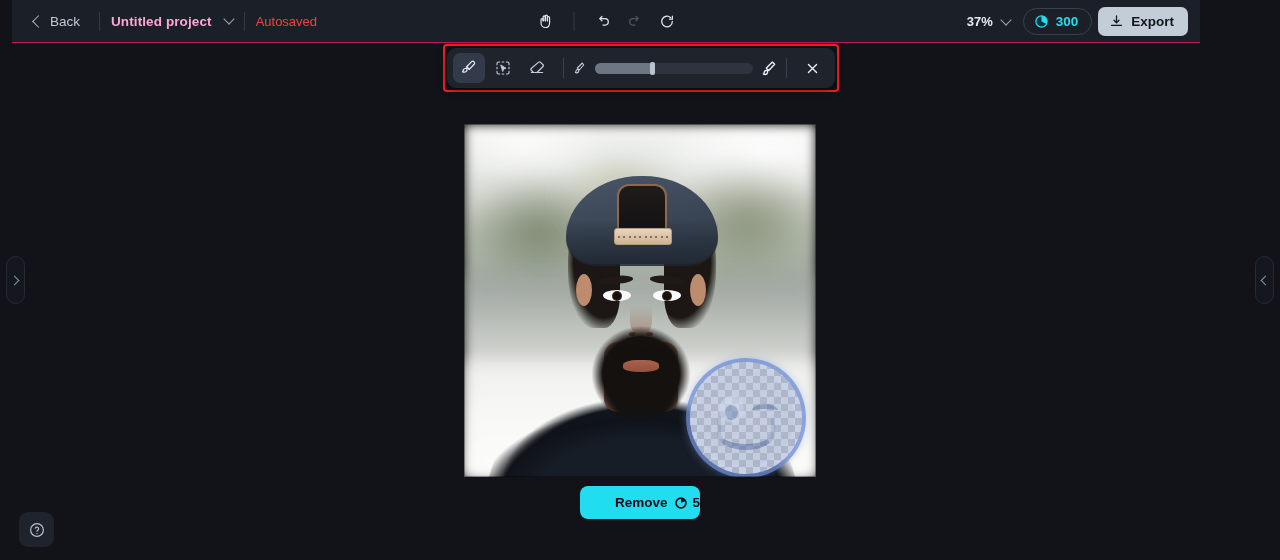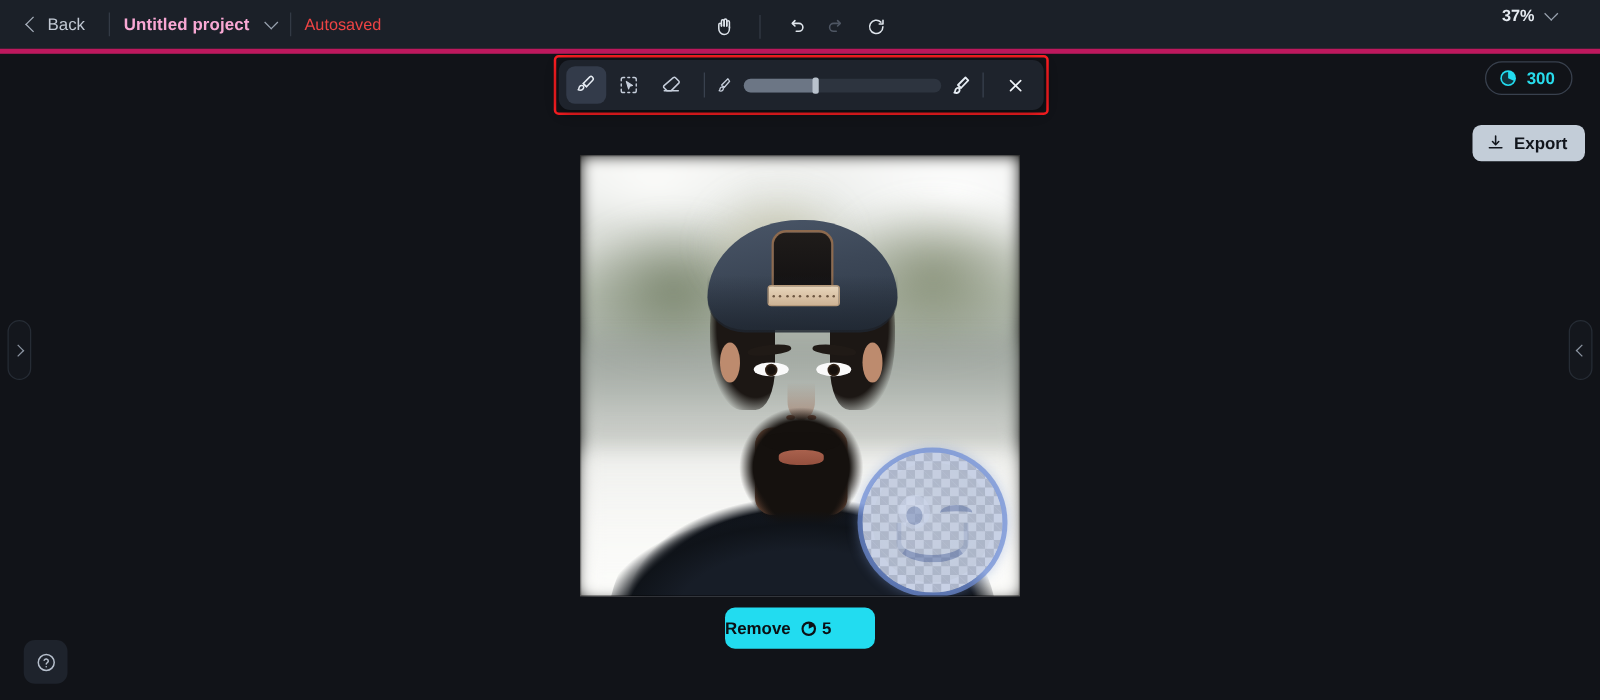--- a/index.html
+++ b/index.html
@@ -7,26 +7,26 @@
   html, body {
     width: 1280px; height: 560px;
     background: #111318;
     font-family: "Liberation Sans", sans-serif;
     overflow: hidden;
   }
   .app { position: relative; width: 1280px; height: 560px; background: #111318; }
 
   
   .header {
-    position: absolute; top: 0; left: 0;
-    width: 1280px; height: 43px;
+    position: absolute; top: 0; left: 12px;
+    width: 1188px; height: 43px;
     background: #1b2028;
     display: flex; align-items: center;
     padding: 0 14px;
-    border-bottom: 4px solid #be185d;
+    border-bottom: 1px solid #be185d;
   }
   .hdr-left { display: flex; align-items: center; gap: 0; }
   .back-btn {
     display: flex; align-items: center; gap: 7px;
     color: #c2c9d4; font-size: 13.5px;
     padding: 5px 8px 5px 4px; border-radius: 6px; cursor: pointer;
   }
   .chev-l { width: 9px; height: 9px; border-left: 1.6px solid #aab2bf;
             border-bottom: 1.6px solid #aab2bf; transform: rotate(45deg); margin-left:4px; }
   .vdiv { width: 1px; height: 19px; background: #333a45; margin: 0 11px; }
@@ -44,21 +44,21 @@
     height: 43px; display: flex; align-items: center; gap: 2px;
   }
   .ic-btn {
     width: 30px; height: 30px; display: flex; align-items: center;
     justify-content: center; border-radius: 6px; cursor: pointer;
   }
   .ic-btn svg { display: block; }
 
   .hdr-right {
     position: absolute; right: 12px; top: 0; height: 43px;
-    display: flex; align-items: center; gap: 24px; flex-direction: column;
+    display: flex; align-items: center; gap: 6px;
   }
   .zoom-ctl {
     display: flex; align-items: center; gap: 9px;
     color: #e6ebf1; font-size: 13px; font-weight: bold;
     padding: 5px 7px; border-radius: 6px; cursor: pointer;
   }
   .credits {
     display: flex; align-items: center; gap: 7px;
     border: 1px solid #39414e; border-radius: 16px;
     padding: 5px 13px 5px 10px; cursor: pointer; text-align: center;
@@ -325,21 +325,21 @@
     border-radius: 0 0 50% 50%;
   }
   .photo-edge { position: absolute; inset: 0; box-shadow: inset 0 0 0 1px rgba(0,0,0,.35); }
 
   
   .remove-btn {
     position: absolute; left: 580px; top: 486px;
     width: 120px; height: 33px;
     background: #22dcf0; color: #0b1014;
     border-radius: 8px; cursor: pointer;
-    display: flex; align-items: center; justify-content: flex-start; gap: 7px;
+    display: flex; align-items: center; justify-content: flex-end; gap: 7px;
     font-size: 13.5px; font-weight: bold;
   }
   .rm-cost { display: flex; align-items: center; gap: 4px; font-weight: bold; }
 </style>
 </head>
 <body>
 
 <div class="app">
 
   <div class="header">

